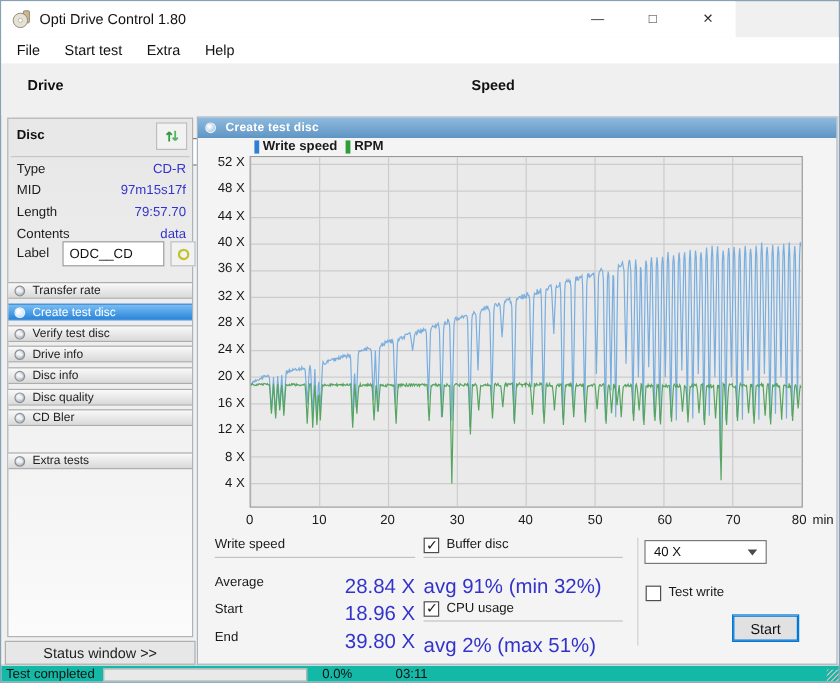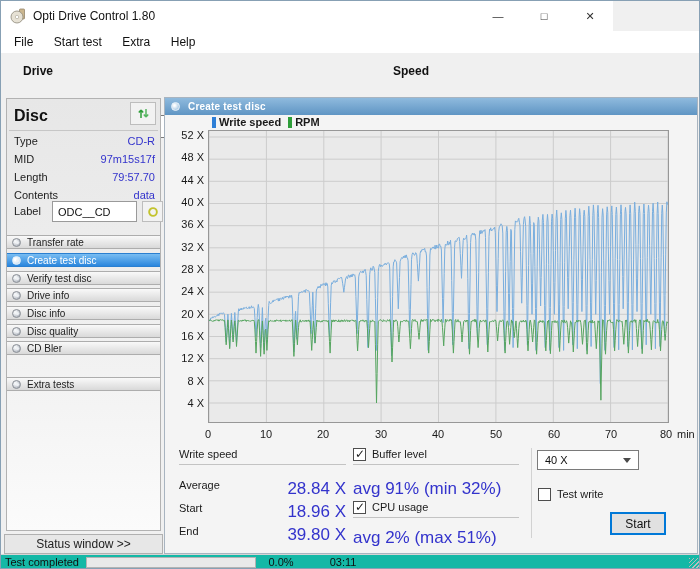--- a/index.html
+++ b/index.html
@@ -29,21 +29,21 @@
   .chev { width:0; height:0; border-left:4px solid transparent; border-right:4px solid transparent;
           border-top:5px solid #4a4a4a; margin:0 7px 0 4px; }
   .tbtn { position:absolute; top:62px; width:28px; height:23px; background:#f2f2f2;
           border:1px solid #b8b8b8; display:flex; align-items:center; justify-content:center; }
   .tb-sep { position:absolute; left:549px; top:60px; width:1px; height:28px; background:#c9c9c9; }
 
   
   .sidebar { position:absolute; left:5px; top:97px; width:155px; height:433px;
              background:linear-gradient(180deg,#e7e7e7 0%,#f0f0f0 55%,#fbfbfb 100%);
              border:1px solid #b2b2b2; }
-  .disc-title { position:absolute; left:7px; top:8px; font-size:16px; font-weight:bold; color:#111; }
+  .disc-title { position:absolute; left:7px; top:8px; font-size:11px; font-weight:bold; color:#111; }
   .disc-refresh { position:absolute; right:4px; top:3px; width:26px; height:23px; background:#f2f2f2;
                   border:1px solid #bdbdbd; display:flex; align-items:center; justify-content:center; }
   .disc-hr { position:absolute; left:2px; top:31px; width:149px; height:1px; background:#c6c6c6; }
   .drow { position:absolute; left:7px; width:141px; height:14px; font-size:11px; color:#1c1c1c; }
   .drow .dval { position:absolute; right:0; color:#3333cc; }
   .label-row { position:absolute; left:7px; top:106px; width:141px; height:22px; font-size:11px; color:#1c1c1c; }
   .label-input { position:absolute; left:38px; top:-4px; width:85px; height:21px; border:1px solid #9a9a9a;
                  background:#fff; font-size:11px; font-family:inherit; padding-left:5px; color:#111; }
   .label-btn { position:absolute; left:128px; top:-4px; width:21px; height:21px; background:#f2f2f2;
                border:1px solid #bdbdbd; display:flex; align-items:center; justify-content:center; }
@@ -331,21 +331,21 @@
   <span class="sec-title" style="left:178px; top:447px">Write speed</span>
   <div class="hline" style="left:178px; top:463px; width:167px"></div>
   <span class="stat-label" style="left:178px; top:478px">Average</span>
   <span class="stat-val" style="left:260px; top:478px; width:85px; text-align:right">28.84 X</span>
   <span class="stat-label" style="left:178px; top:501px">Start</span>
   <span class="stat-val" style="left:260px; top:501px; width:85px; text-align:right">18.96 X</span>
   <span class="stat-label" style="left:178px; top:524px">End</span>
   <span class="stat-val" style="left:260px; top:524px; width:85px; text-align:right">39.80 X</span>
 
   <span class="cb checked" style="left:352px; top:447px"></span>
-  <span class="cb-label" style="left:371px; top:447px">Buffer level</span>
+  <span class="cb-label" style="left:371px; top:447px">Buffer disc</span>
   <div class="hline" style="left:352px; top:463px; width:166px"></div>
   <span class="stat-val" style="left:352px; top:478px">avg 91% (min 32%)</span>
   <span class="cb checked" style="left:352px; top:500px"></span>
   <span class="cb-label" style="left:371px; top:500px">CPU usage</span>
   <div class="hline" style="left:352px; top:516px; width:166px"></div>
   <span class="stat-val" style="left:352px; top:527px">avg 2% (max 51%)</span>
 
   <div class="vline" style="left:530px; top:447px; height:90px"></div>
 
   <div class="combo" style="left:536px; top:449px; width:102px; height:20px">

